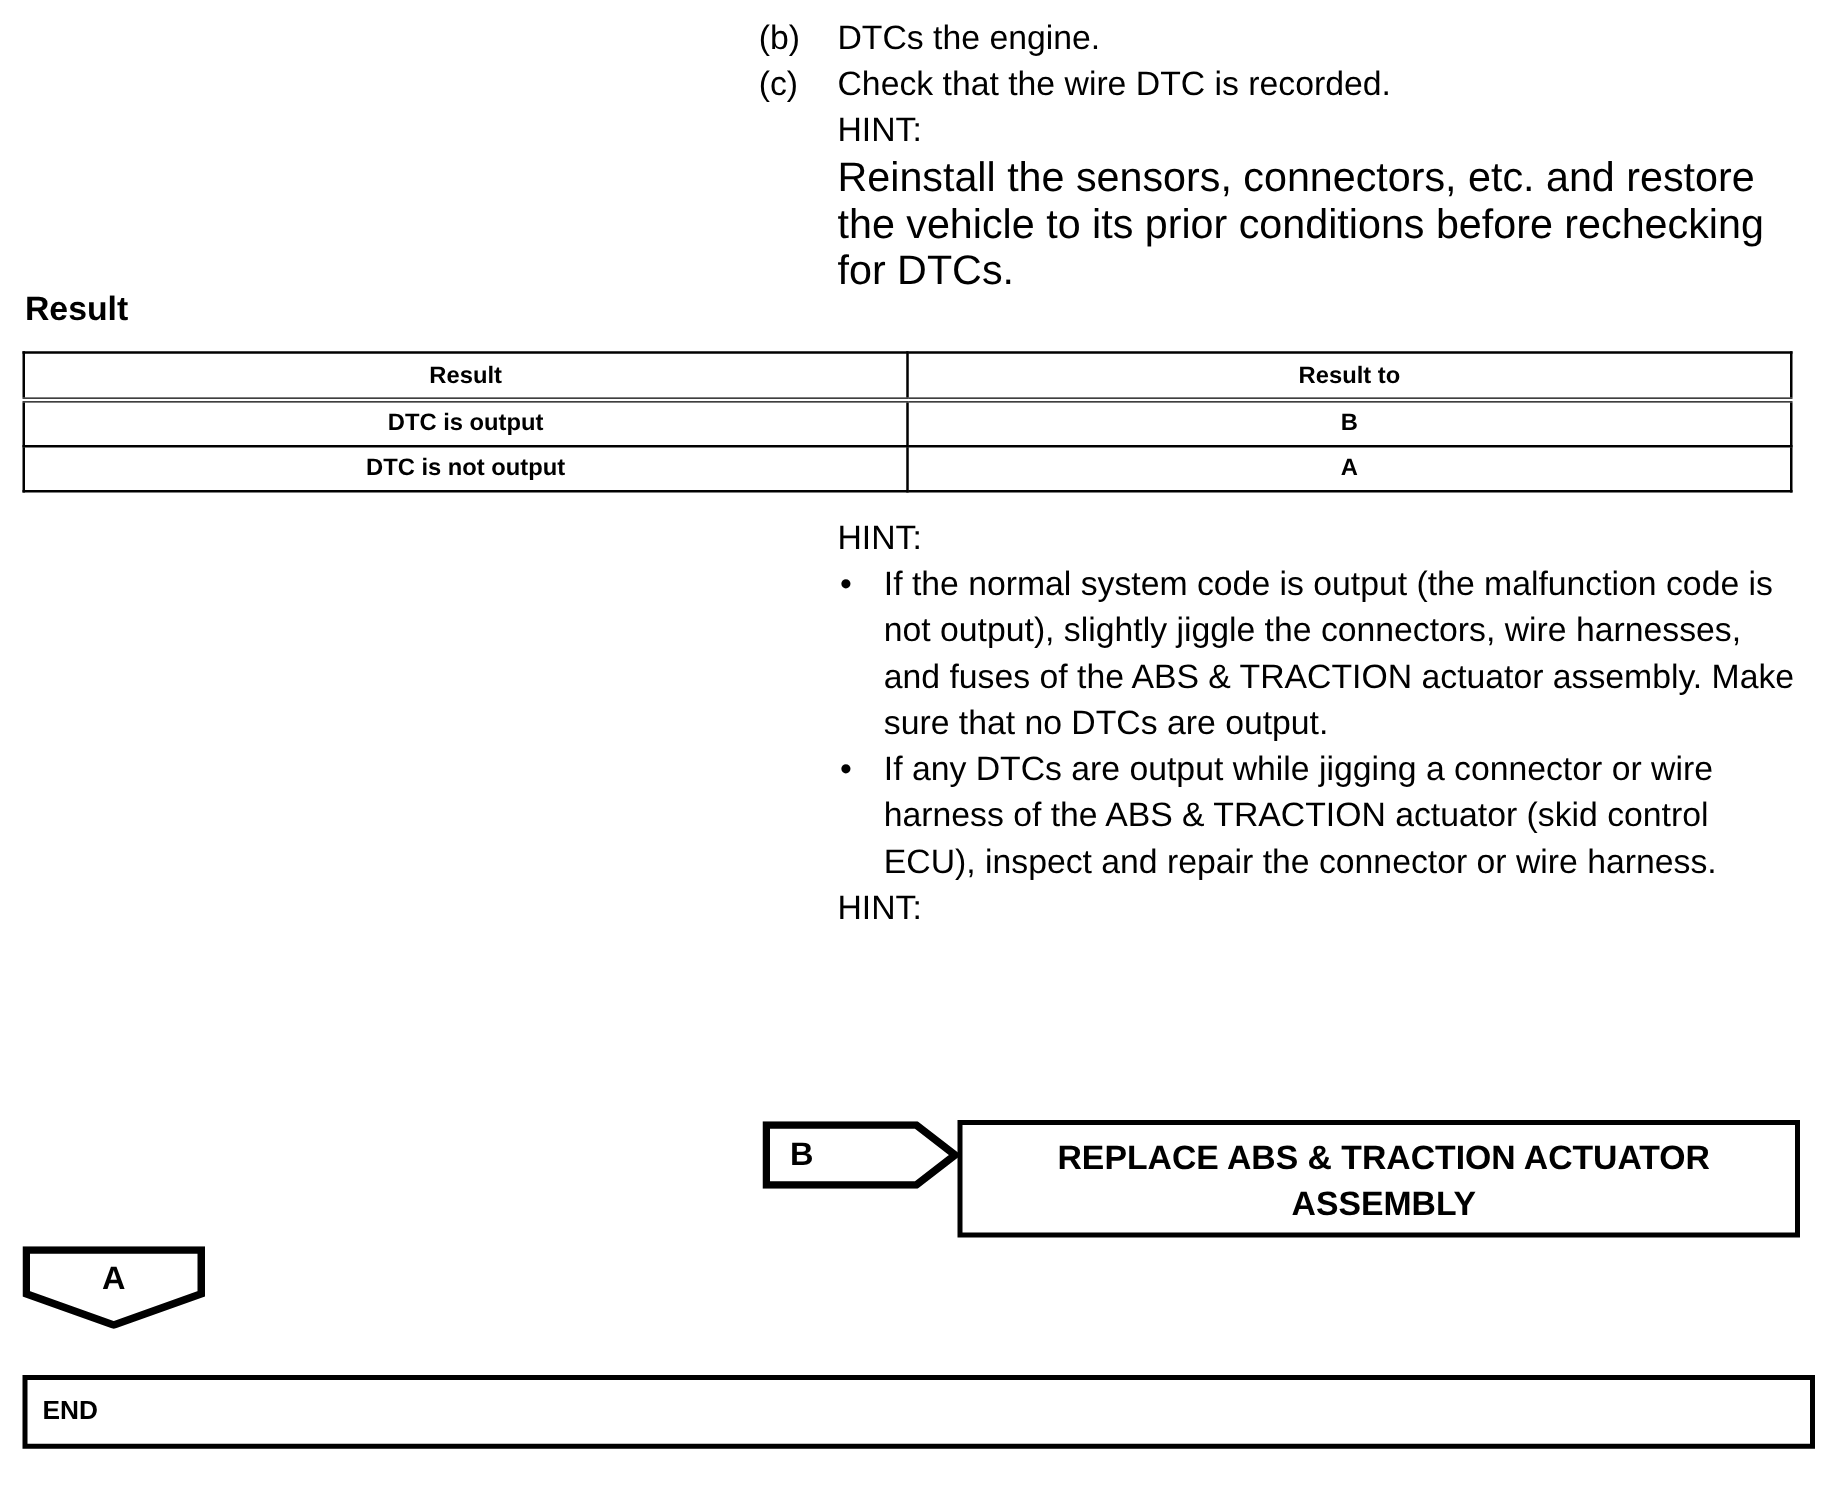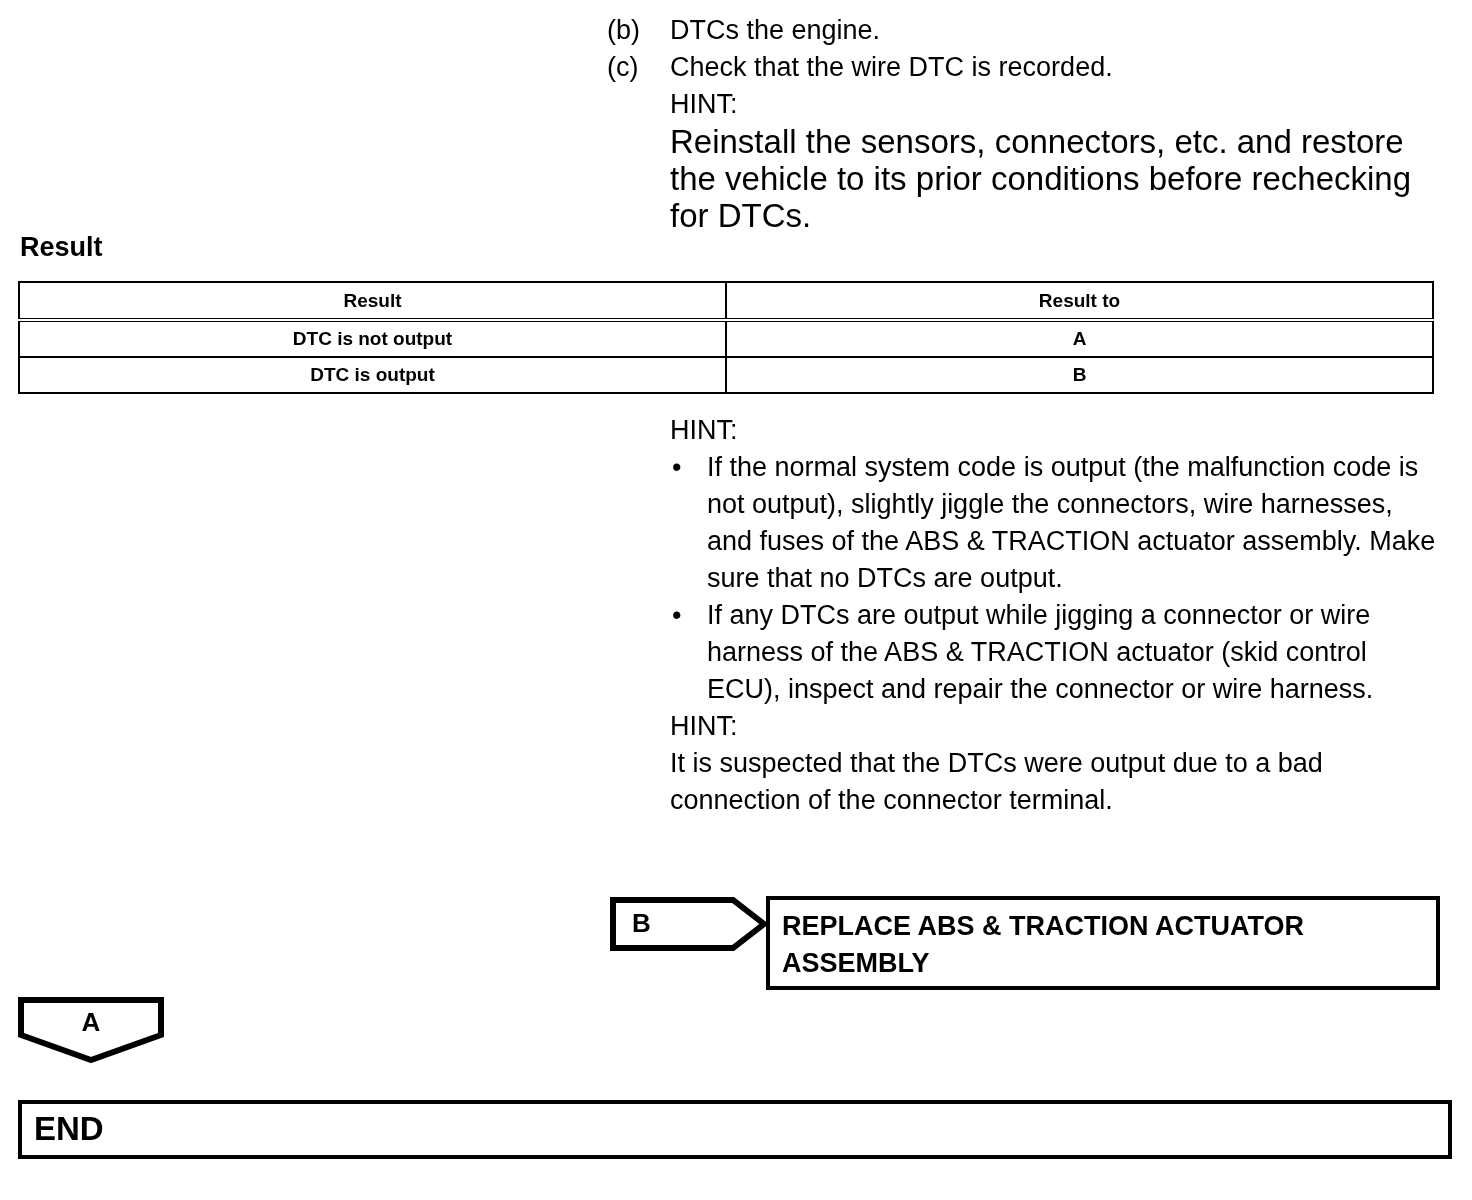--- a/index.html
+++ b/index.html
@@ -145,20 +145,21 @@
     box-sizing: border-box;
   }
   #replace-box .action-text {
     position: absolute;
     left: 12px;
     top: 8px;
     width: 650px;
     font-size: 27px;
     font-weight: bold;
     line-height: 37px;
+    text-align: center;
   }
 
   
   #connector-a {
     position: absolute;
     left: 18px;
     top: 997px;
     width: 146px;
     height: 66px;
   }
@@ -181,21 +182,21 @@
     top: 1100px;
     width: 1434px;
     height: 59px;
     border: 4px solid #000000;
     box-sizing: border-box;
   }
   #end-box .end-text {
     position: absolute;
     left: 12px;
     top: 8px;
-    font-size: 33px;
+    font-size: 21px;
     font-weight: bold;
     line-height: 34px;
   }
 </style>
 </head>
 <body>
 
 <div id="steps-block">
 
   <div class="step-row">
@@ -221,46 +222,45 @@
     <col class="col-right">
   </colgroup>
   <thead>
     <tr>
       <th>Result</th>
       <th>Result to</th>
     </tr>
   </thead>
   <tbody>
     <tr>
+      <td>DTC is output</td>
+      <td>B</td>
+    </tr>
+    <tr>
       <td>DTC is not output</td>
       <td>A</td>
     </tr>
-    <tr>
-      <td>DTC is output</td>
-      <td>B</td>
-    </tr>
   </tbody>
 </table>
 
 <div id="hint-block">
 
   <div class="hint-label">HINT:</div>
 
   <div class="bullet-item">
     <span class="bullet-dot">•</span>
     <span class="bullet-text">If the normal system code is output (the malfunction code is not output), slightly jiggle the connectors, wire harnesses, and fuses of the ABS &amp; TRACTION actuator assembly. Make sure that no DTCs are output.</span>
   </div>
 
   <div class="bullet-item">
     <span class="bullet-dot">•</span>
     <span class="bullet-text">If any DTCs are output while jigging a connector or wire harness of the ABS &amp; TRACTION actuator (skid control ECU), inspect and repair the connector or wire harness.</span>
   </div>
 
   <div class="hint-label">HINT:</div>
-  <div class="hint-text">It is suspected that the DTCs were output due to a bad connection of the connector terminal.</div>
 
 </div>
 
 <div id="connector-b">
   <svg width="157" height="54" viewBox="0 0 157 54">
     <polygon points="3,3 123,3 154,27 123,51 3,51" fill="#ffffff" stroke="#000000" stroke-width="6" stroke-linejoin="miter"></polygon>
   </svg>
   <span class="conn-label">B</span>
 </div>
 

